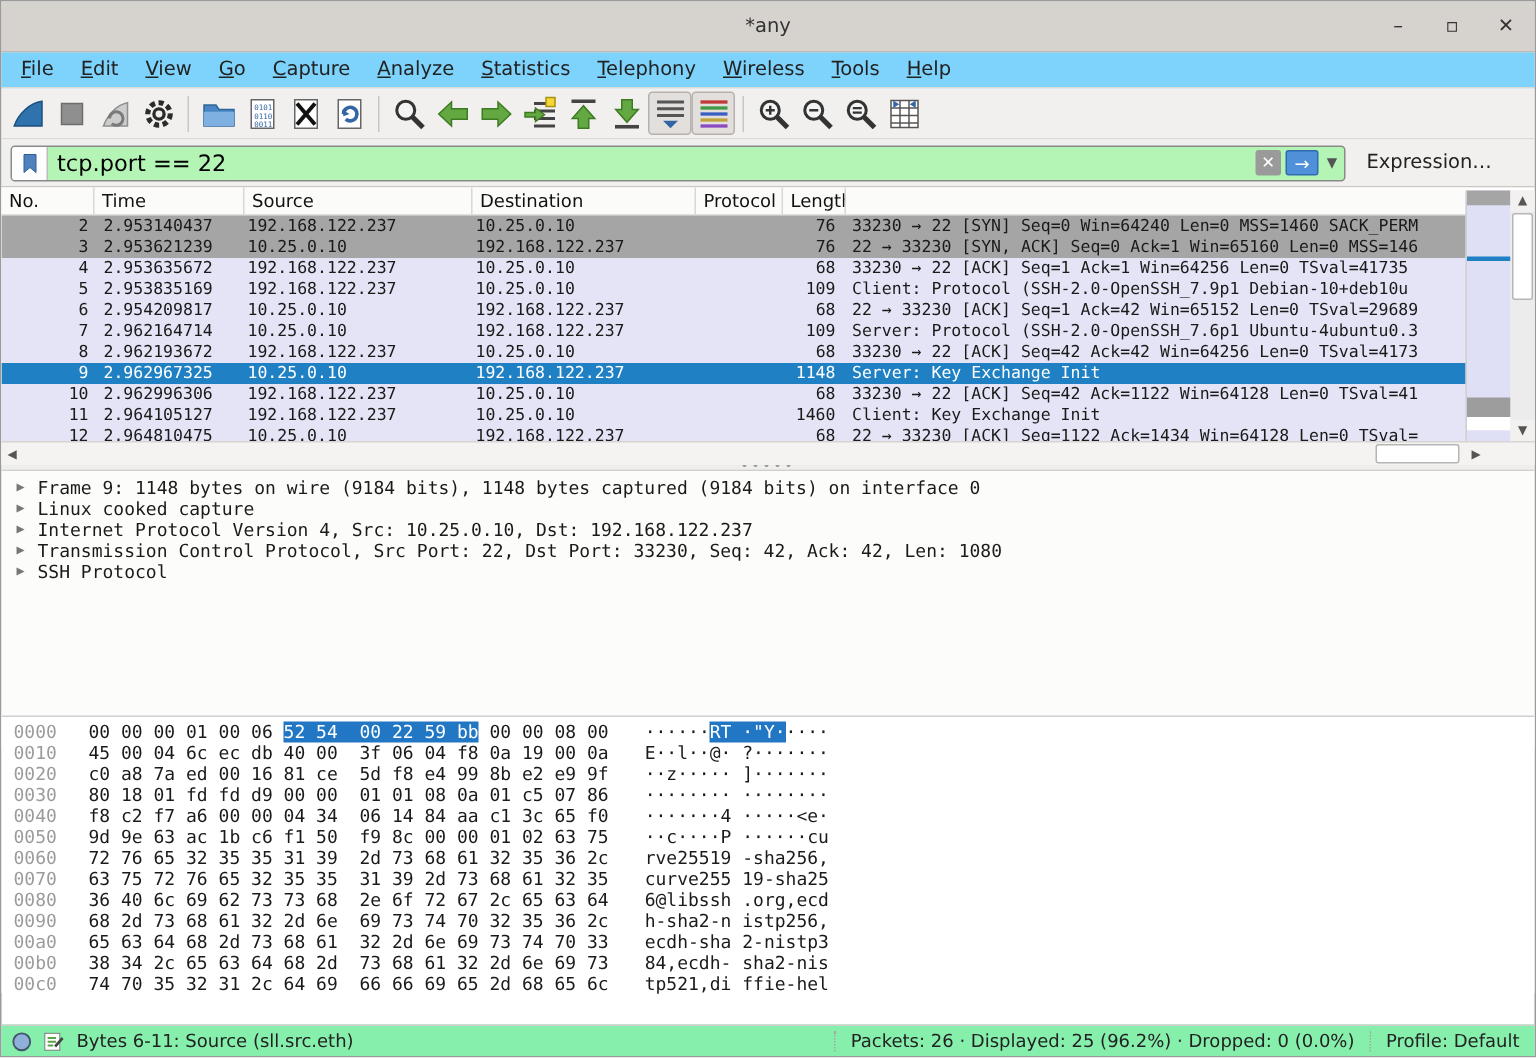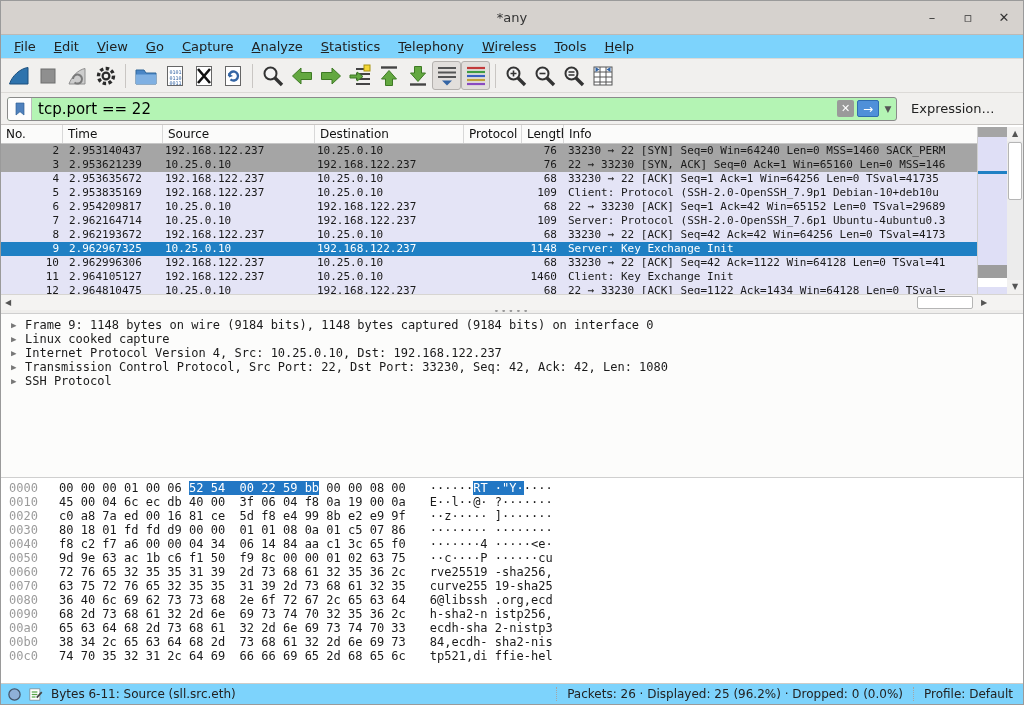--- a/index.html
+++ b/index.html
@@ -96,21 +96,21 @@
   .hexpane { position:absolute; top:476px; left:0; right:0; height:185px; background:#fff;
     border-top:1px solid #cfcfcf; font-family:"DejaVu Sans Mono","Liberation Mono",monospace;
     font-size:12px; padding:3px 0 0 8px; }
   .hxrow { height:14px; line-height:14px; white-space:pre; }
   .hxoff { color:#9b9b9b; display:inline-block; width:36px; }
   .hxhex { margin-left:14px; }
   .hxascii { margin-left:24px; }
   .hl { background:var(--hex-hl,#2277c4); color:#fff; }
 
   
-  .statusbar { position:absolute; bottom:0; left:0; right:0; height:21px; background:#7dd3fc;
+  .statusbar { position:absolute; bottom:0; left:0; right:0; height:21px; background:#86efac;
     border-top:1px solid #cfcdc9; display:flex; align-items:center; font-size:12px; color:#222; }
   .sb-icons { display:flex; align-items:center; gap:6px; padding:0 8px 0 6px; }
   .sb-icons svg { width:15px; height:15px; }
   .sb-field { white-space:nowrap; }
   .sb-sep { border-left:1px dotted #a5a5a5; height:14px; margin:0 10px; }
   .sb-spacer { flex:1; }
   .sb-packets { white-space:nowrap; }
   .sb-profile { white-space:nowrap; padding-right:10px; }
 </style>
 </head>
@@ -302,21 +302,20 @@
   </div>
 
   <div class="plist">
     <div class="plist-header" id="plist-header">
         <span class="hcell" style="width: 62px;">No.</span>
         <span class="hcell" style="width: 100px;">Time</span>
         <span class="hcell" style="width: 152px;">Source</span>
         <span class="hcell" style="width: 149px;">Destination</span>
         <span class="hcell" style="width: 58px;">Protocol</span>
         <span class="hcell" style="width: 42px;">Length</span>
-        <span class="hcell" style="flex: 1 1 0%; border-right: none;">Info</span>
       </div>
     <div class="prows" id="prows">
         <div class="prow gray">
           <span class="pcell c-no">2</span>
           <span class="pcell c-time">2.953140437</span>
           <span class="pcell c-src">192.168.122.237</span>
           <span class="pcell c-dst">10.25.0.10</span>
           <span class="pcell c-proto">TCP</span>
           <span class="pcell c-len">76</span>
           <span class="pcell c-info">33230 → 22 [SYN] Seq=0 Win=64240 Len=0 MSS=1460 SACK_PERM</span>

